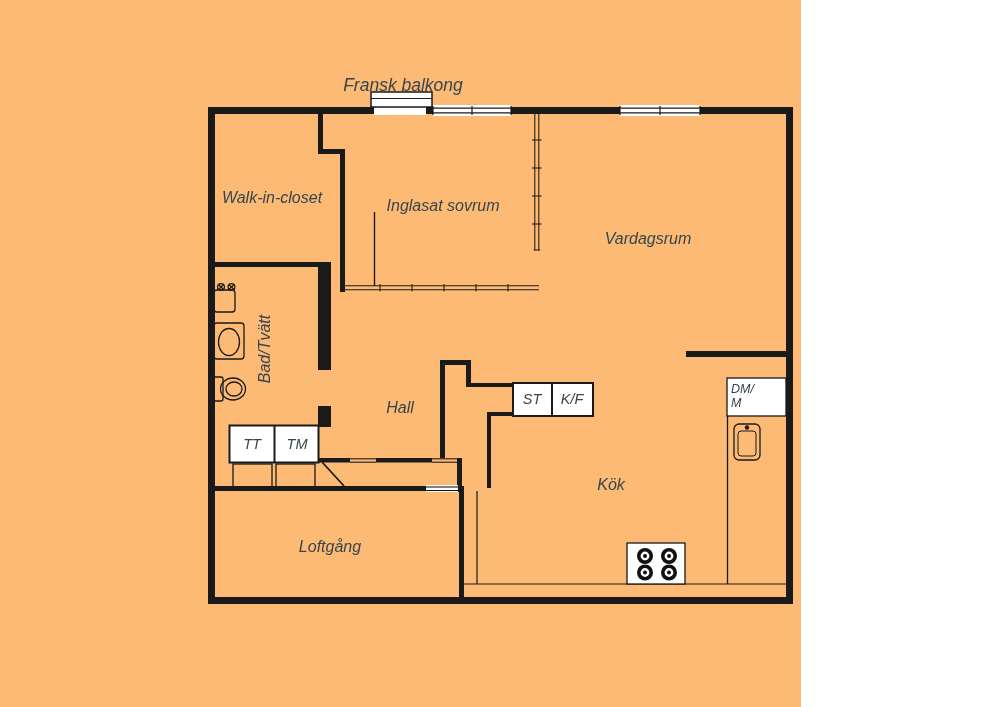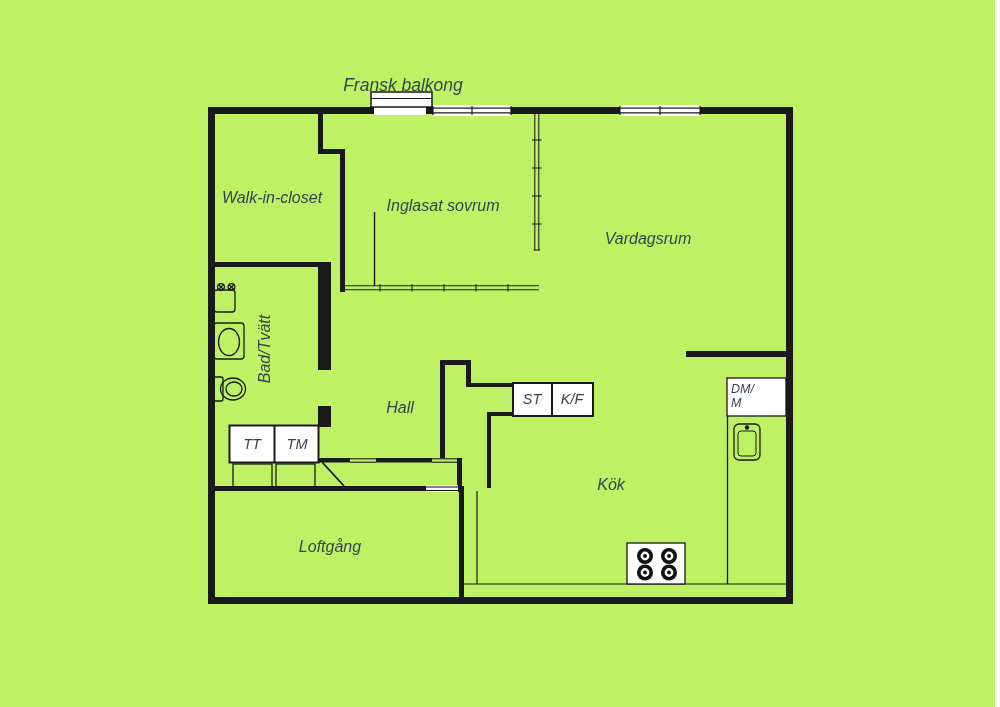--- a/index.html
+++ b/index.html
@@ -1,16 +1,16 @@
 <!DOCTYPE html>
 <html><head>
 <meta charset="utf-8">
 <style>
   html,body{margin:0;padding:0;background:#ffffff;}
-  .stage{position:relative;width:995px;height:707px;background:#bef264;overflow:hidden;}
+  .stage{position:relative;width:801px;height:707px;background:#fdba74;overflow:hidden;}
   svg{position:absolute;left:0;top:0;}
   .lbl{font-family:"Liberation Sans",sans-serif;font-style:italic;fill:#36454d;}
   .sz17{font-size:17.5px;}
   .sz16{font-size:16px;}
   .sz14{font-size:14.5px;}
   .sz12{font-size:12.5px;}
   .wall{fill:#1a1a1a;}
   .thin{stroke:#1a1a1a;fill:none;}
   .white{fill:#ffffff;}
 </style>

